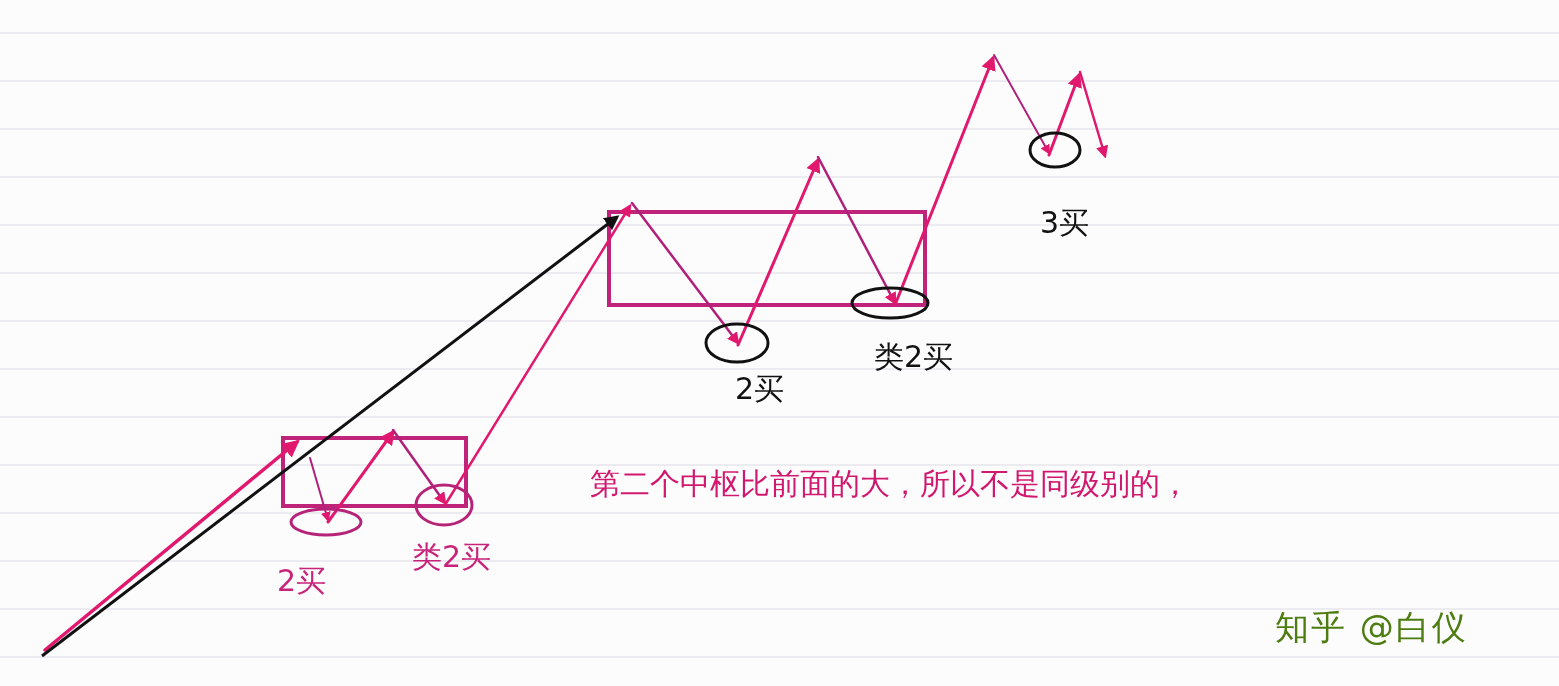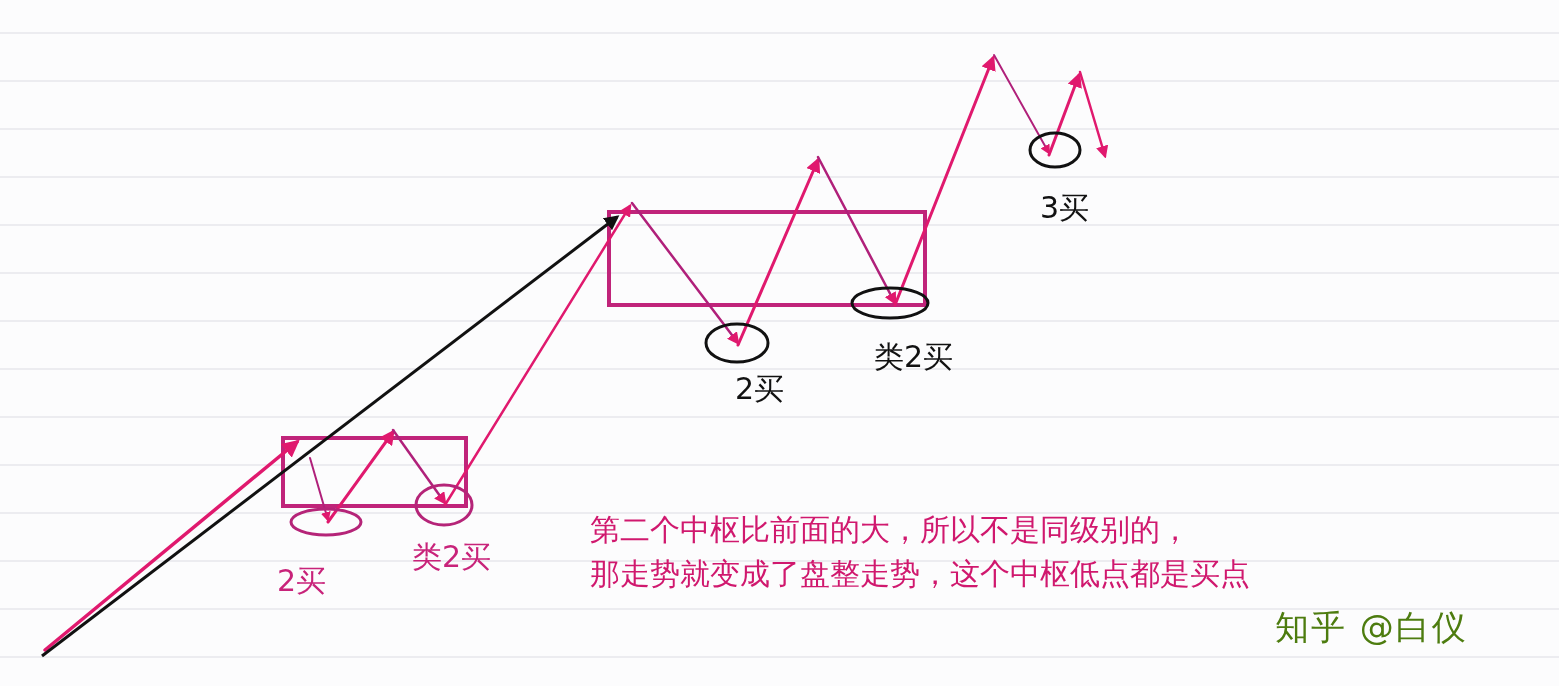--- a/index.html
+++ b/index.html
@@ -13,21 +13,21 @@
     background-image:repeating-linear-gradient(to bottom, transparent 0px, transparent 46px, #ececf0 46px, #ececf0 48px);
     background-position:0 -14px;
   }
   svg.diagram { position:absolute; left:0; top:0; }
   .label {
     position:absolute; font-size:30px; line-height:1; white-space:nowrap;
   }
   .label.black { color:#111; }
   .label.pink { color:#c8237a; }
   .note {
-    position:absolute; left:590px; top:508px;
+    position:absolute; left:590px; top:462px;
     color:#d0186e; font-size:30px; line-height:44px; white-space:nowrap;
   }
   .watermark {
     position:absolute; left:1275px; top:605px;
     color:#4d7c0f; font-size:34px; letter-spacing:2px; white-space:nowrap;
   }
 </style>
 </head>
 <body>
 
@@ -67,20 +67,19 @@
   <ellipse cx="444" cy="505" rx="28" ry="20" fill="none" stroke="#b52478" stroke-width="3"></ellipse>
   <ellipse cx="737" cy="343" rx="31" ry="19" fill="none" stroke="#111" stroke-width="3"></ellipse>
   <ellipse cx="890" cy="303" rx="38" ry="15" fill="none" stroke="#111" stroke-width="3"></ellipse>
   <ellipse cx="1055" cy="150" rx="25" ry="17" fill="none" stroke="#111" stroke-width="3"></ellipse>
 </svg>
 
 <div class="label pink" style="left:277px; top:566px;">2买</div>
 <div class="label pink" style="left:412px; top:542px;">类2买</div>
 <div class="label black" style="left:735px; top:374px;">2买</div>
 <div class="label black" style="left:874px; top:342px;">类2买</div>
-<div class="label black" style="left:1040px; top:193px;">3买</div>
+<div class="label black" style="left:1040px; top:208px;">3买</div>
 
 <div class="note">
   <div>第二个中枢比前面的大，所以不是同级别的，</div>
-  <div>那走势就变成了盘整走势，这个中枢低点都是买点</div>
 </div>
 
 <div class="watermark">知乎 @白仪</div>
 
 </body></html>

